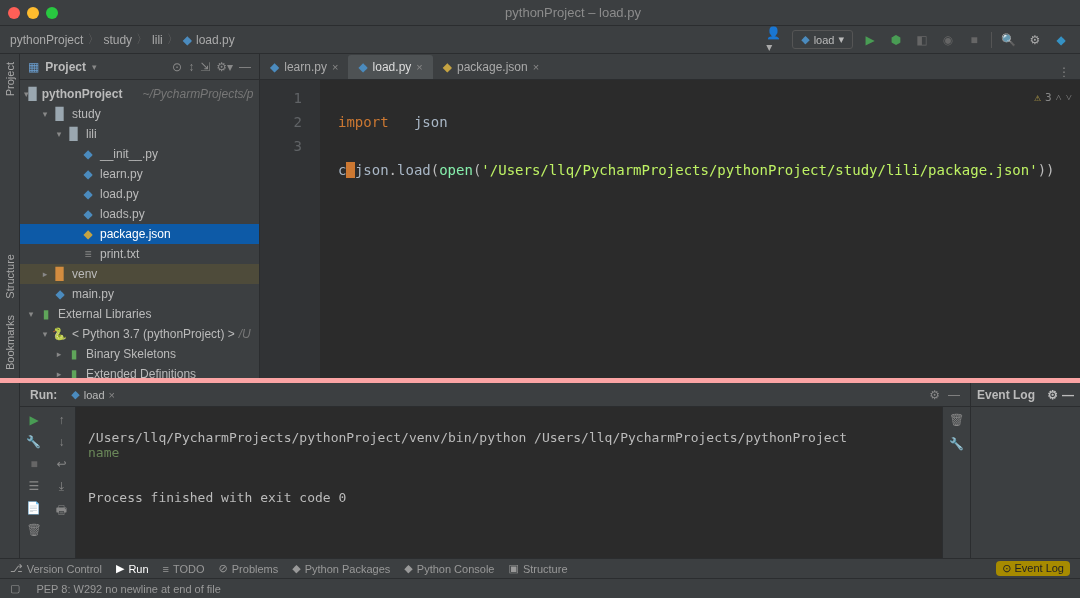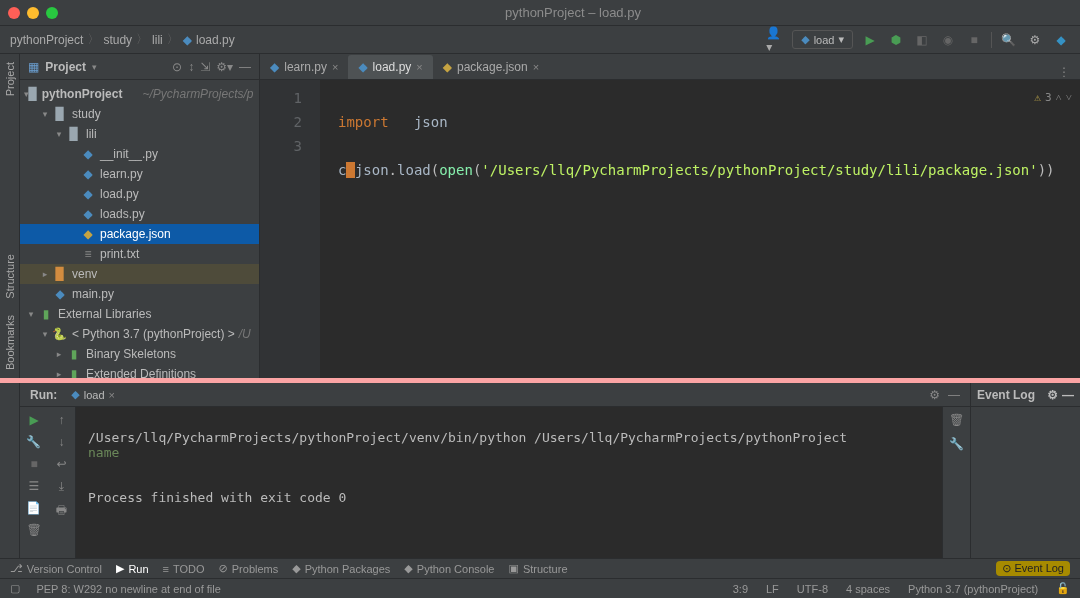--- a/index.html
+++ b/index.html
@@ -332,21 +332,13 @@
   <span class="item">◆ <span>Python Console</span></span>
   <span class="item">▣ <span>Structure</span></span>
   <div class="bb-right">
     <span class="badge-ev">⊙ <span>Event Log</span></span>
   </div>
 </div>
 
 <div class="statusbar">
   <span>▢</span>
   <span>PEP 8: W292 no newline at end of file</span>
-  <div class="sb-right">
-    <span>3:9</span>
-    <span>LF</span>
-    <span>UTF-8</span>
-    <span>4 spaces</span>
-    <span>Python 3.7 (pythonProject)</span>
-    <span class="lock">🔓</span>
-  </div>
 </div>
 
 </body></html>

